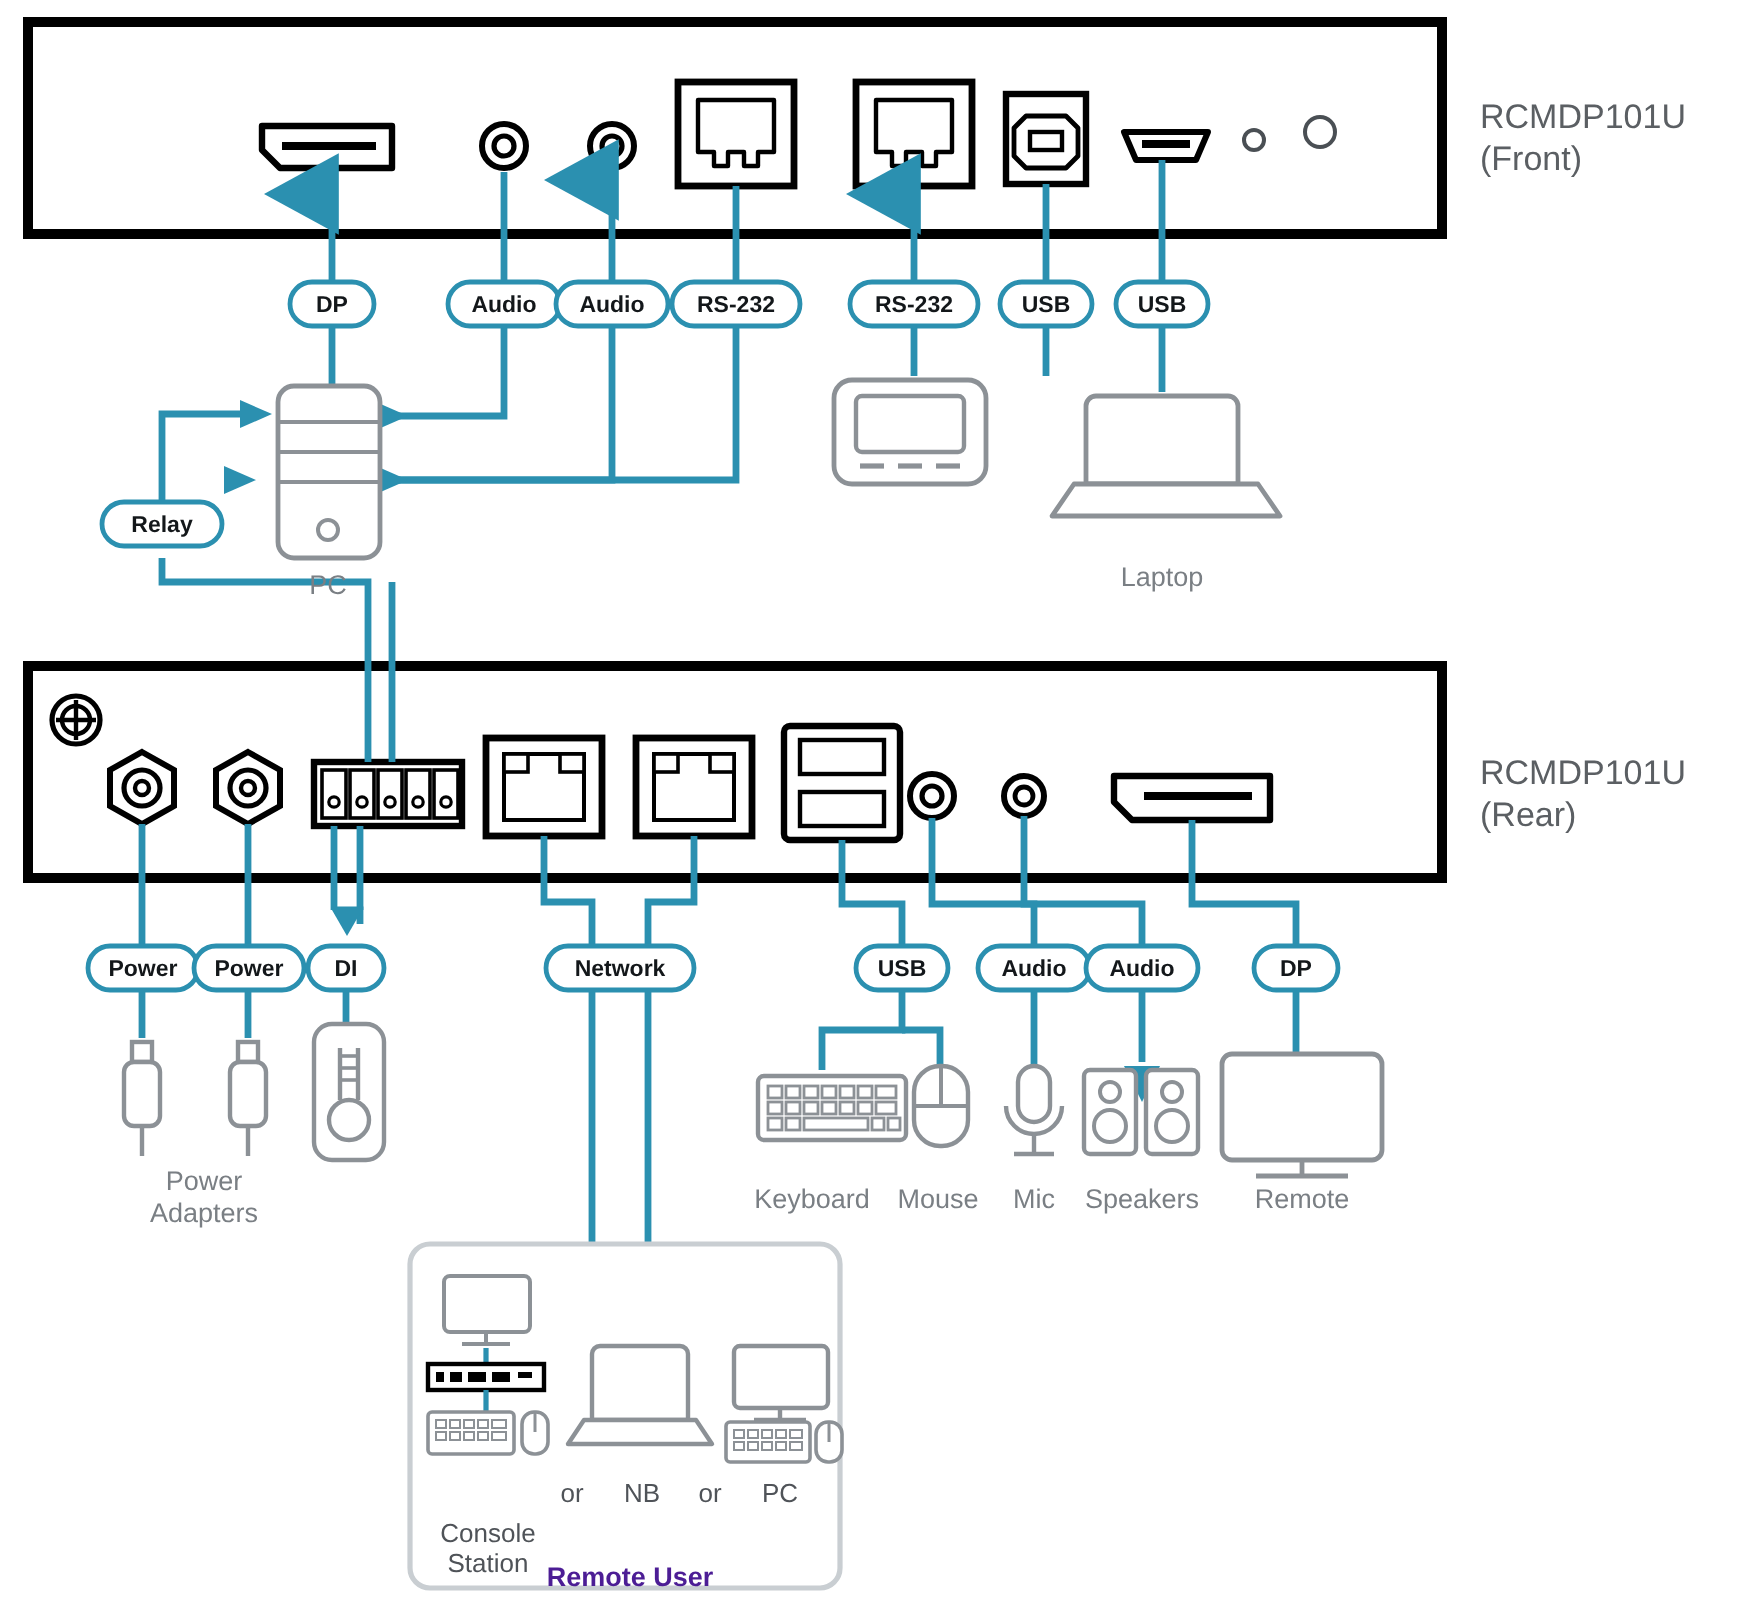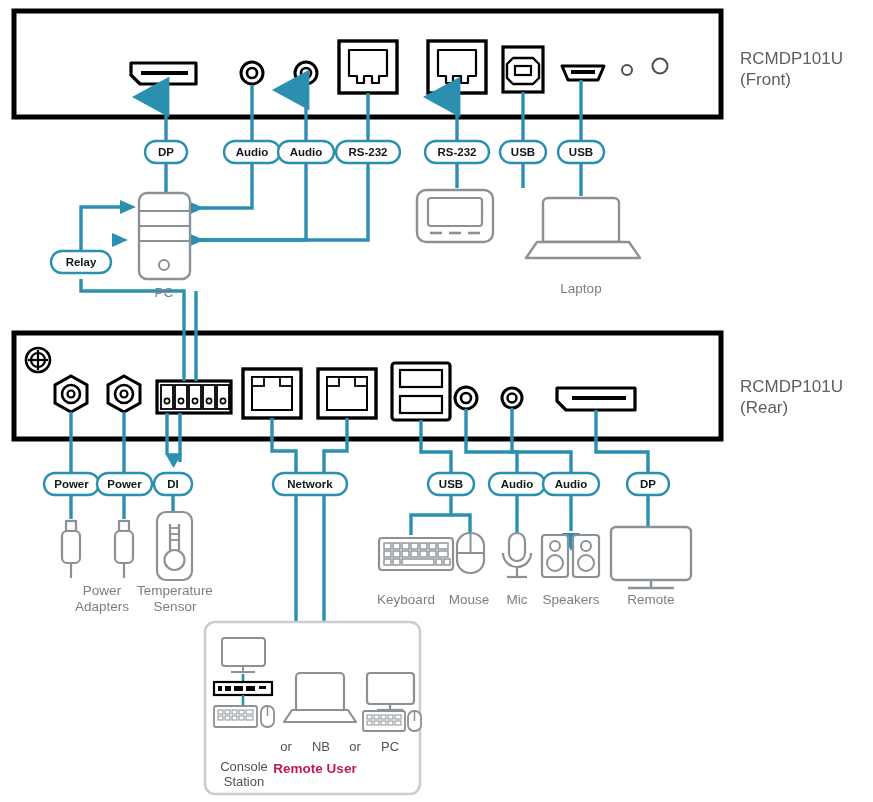--- a/index.html
+++ b/index.html
@@ -3,21 +3,21 @@
 <meta charset="utf-8">
 <style>
   html,body{margin:0;padding:0;background:#ffffff;}
   body{width:873px;height:802px;position:relative;overflow:hidden;
        font-family:"Liberation Sans","DejaVu Sans",sans-serif;}
   .stage{position:absolute;left:0;top:0;width:873px;height:802px;}
   svg.layer{position:absolute;left:0;top:0;width:873px;height:802px;}
   .panel-title{position:absolute;color:#5b5f63;font-size:17px;line-height:21px;white-space:pre;}
   .dev-label{position:absolute;color:#7a7f84;font-size:13.5px;line-height:16px;text-align:center;white-space:pre;}
   .pill-text{font-family:"Liberation Sans","DejaVu Sans",sans-serif;font-size:11.5px;font-weight:bold;fill:#13171a;}
-  .ru-title{position:absolute;color:#be185d;font-size:13.5px;font-weight:bold;text-align:center;white-space:pre;}
+  .ru-title{position:absolute;color:#4c1d95;font-size:13.5px;font-weight:bold;text-align:center;white-space:pre;margin-top:20px;}
   .ru-label{position:absolute;color:#4f5358;font-size:13px;line-height:15px;text-align:center;white-space:pre;}
 </style>
 </head>
 <body>
 
 <div class="stage">
 
 <svg class="layer" viewBox="0 0 873 802">
   <defs>
     <marker id="arrUp" markerWidth="12" markerHeight="12" refX="6" refY="10" orient="auto">
@@ -452,21 +452,20 @@
   </g>
 </svg>
 
 <div class="panel-title" style="left:740px;top:48px;"><span>RCMDP101U</span><br><span>(Front)</span></div>
 <div class="panel-title" style="left:740px;top:376px;"><span>RCMDP101U</span><br><span>(Rear)</span></div>
 
 <div class="dev-label" style="left:134px;top:285px;width:60px;">PC</div>
 <div class="dev-label" style="left:528px;top:257px;width:106px;margin-top:24px;">Laptop</div>
 
 <div class="dev-label" style="left:57px;top:583px;width:90px;">Power<br>Adapters</div>
-<div class="dev-label" style="left:126px;top:583px;width:98px;">Temperature<br>Sensor</div>
 <div class="dev-label" style="left:371px;top:592px;width:70px;">Keyboard</div>
 <div class="dev-label" style="left:443px;top:592px;width:52px;">Mouse</div>
 <div class="dev-label" style="left:497px;top:592px;width:40px;">Mic</div>
 <div class="dev-label" style="left:532px;top:592px;width:78px;">Speakers</div>
 <div class="dev-label" style="left:613px;top:592px;width:76px;">Remote</div>
 
 <div class="ru-label" style="left:207px;top:731px;width:74px;margin-top:28px;">Console<br>Station</div>
 <div class="ru-label" style="left:271px;top:739px;width:30px;">or</div>
 <div class="ru-label" style="left:303px;top:739px;width:36px;">NB</div>
 <div class="ru-label" style="left:340px;top:739px;width:30px;">or</div>

